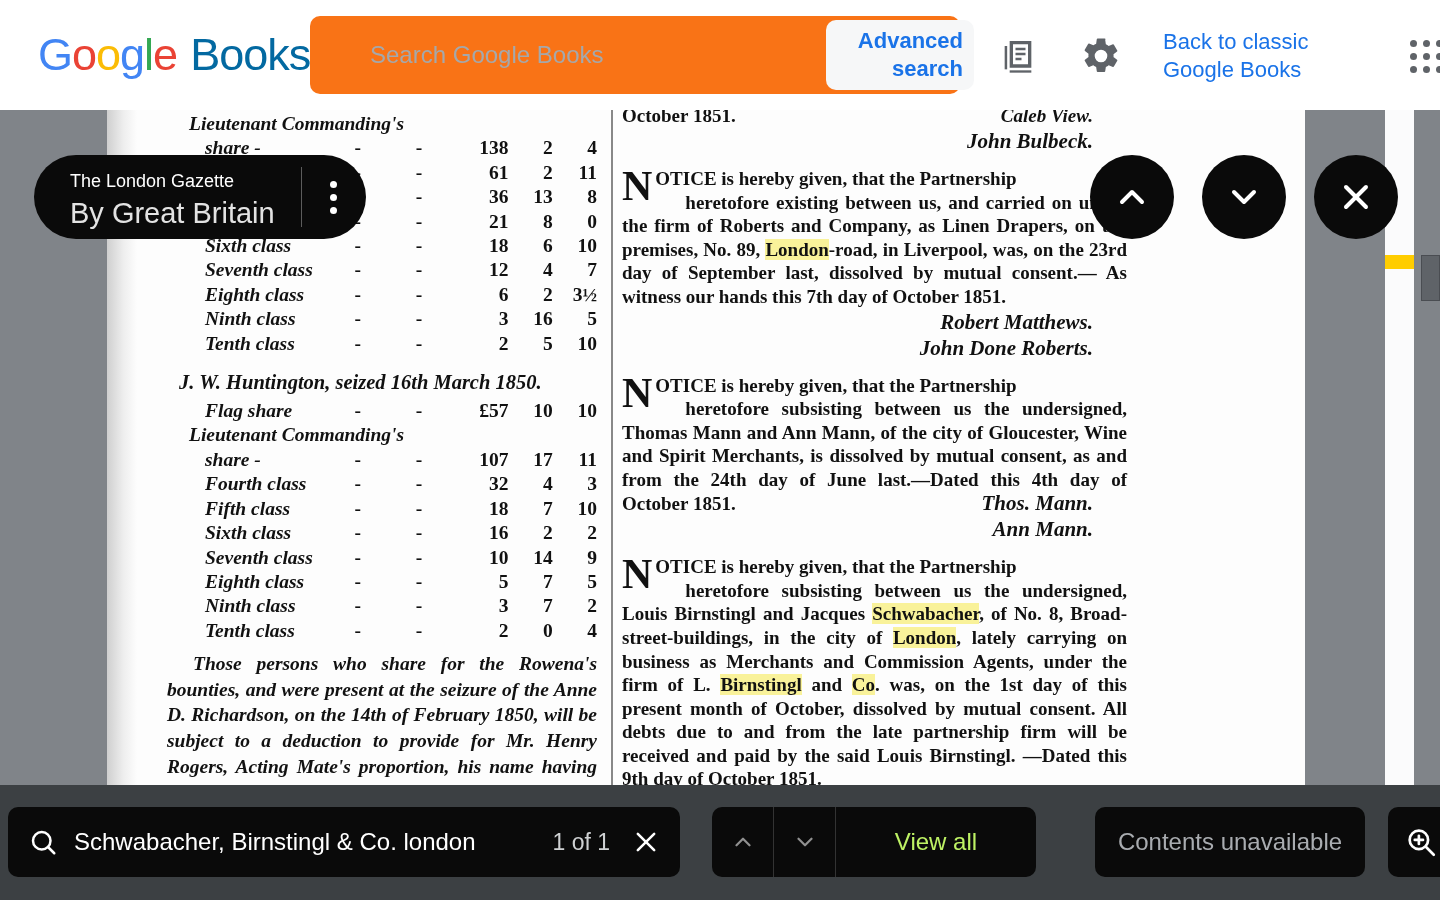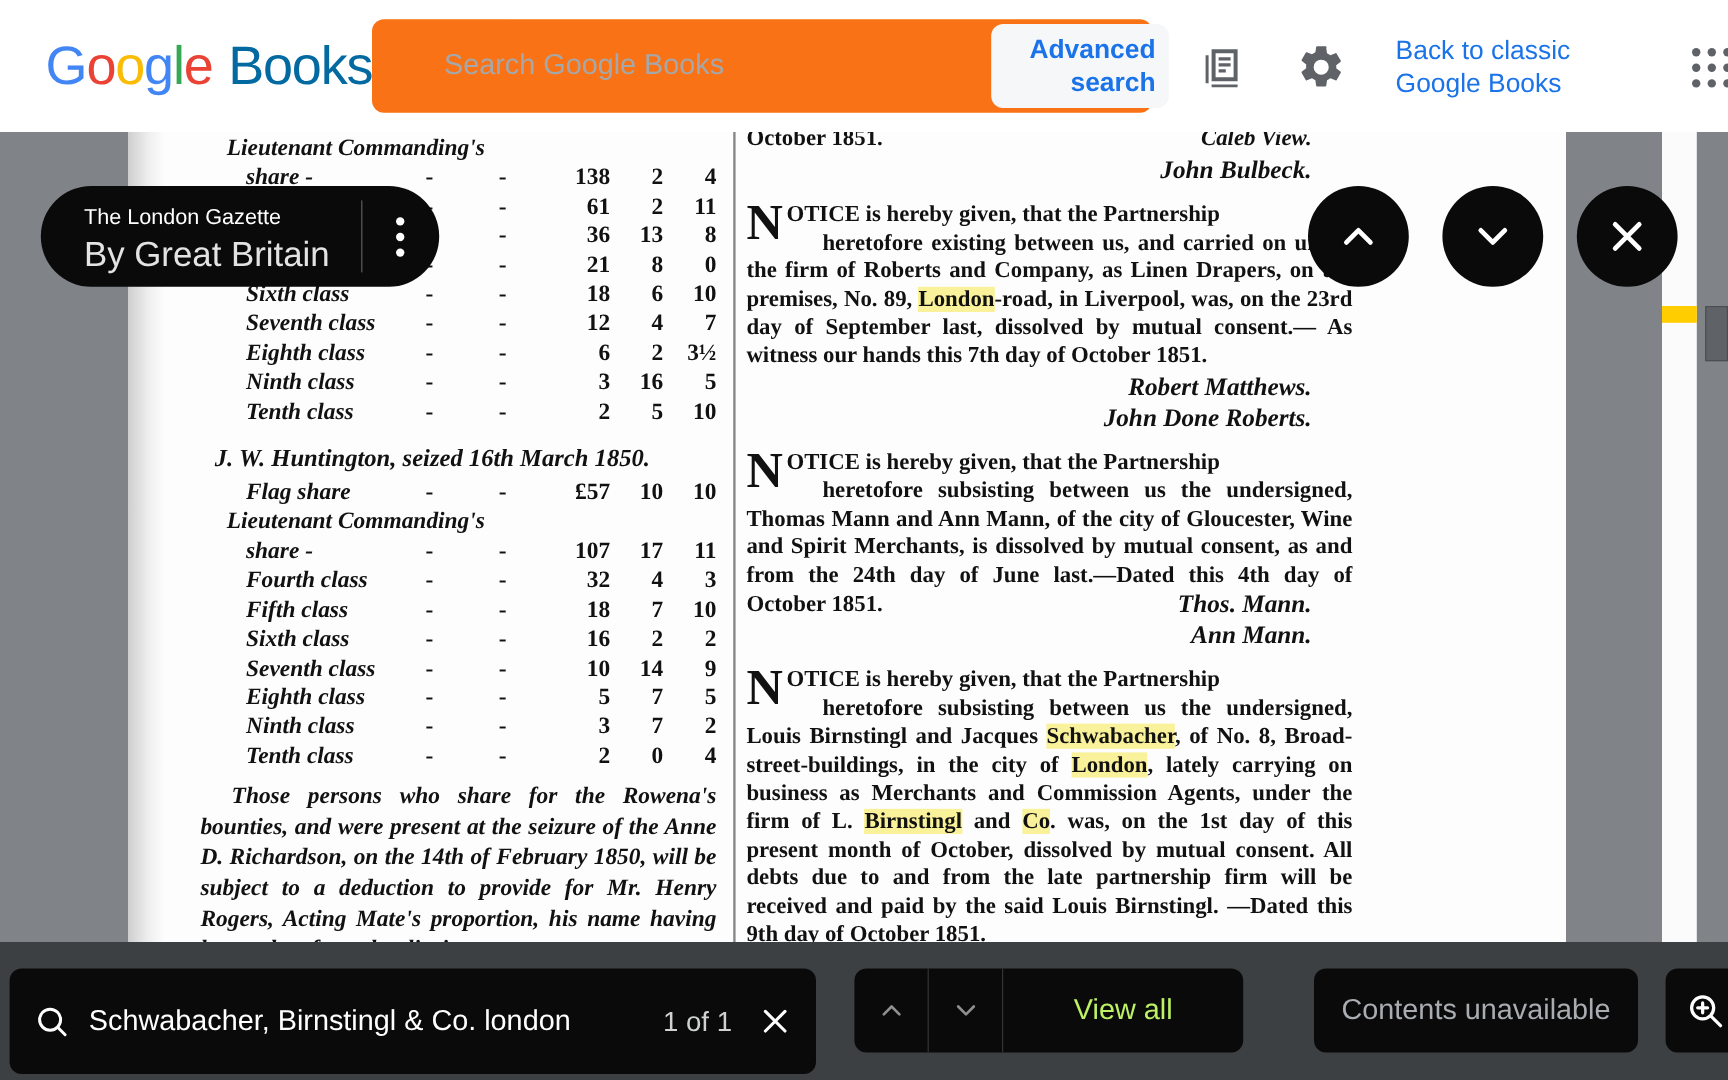--- a/index.html
+++ b/index.html
@@ -198,21 +198,21 @@
     border: 1px solid #4a4d52; z-index: 31;
   }
 
   
   .bottombar {
     position: absolute; left: 0; top: 785px;
     width: 1440px; height: 115px; background: #3c4043;
   }
   .bb-search {
     position: absolute; left: 8px; top: 22px;
-    width: 672px; height: 88px; background: #0a0a0a;
+    width: 672px; height: 70px; background: #0a0a0a;
     border-radius: 10px; display: flex; align-items: center;
     padding: 0 20px; cursor: text;
   }
   .bb-search .q {
     flex: 1; color: #fff; font-size: 24px; margin-left: 16px;
     white-space: nowrap; overflow: hidden;
   }
   .bb-search .count { color: #cfd1d3; font-size: 23px; margin-right: 22px; }
   .bb-group {
     position: absolute; top: 22px; height: 70px;

